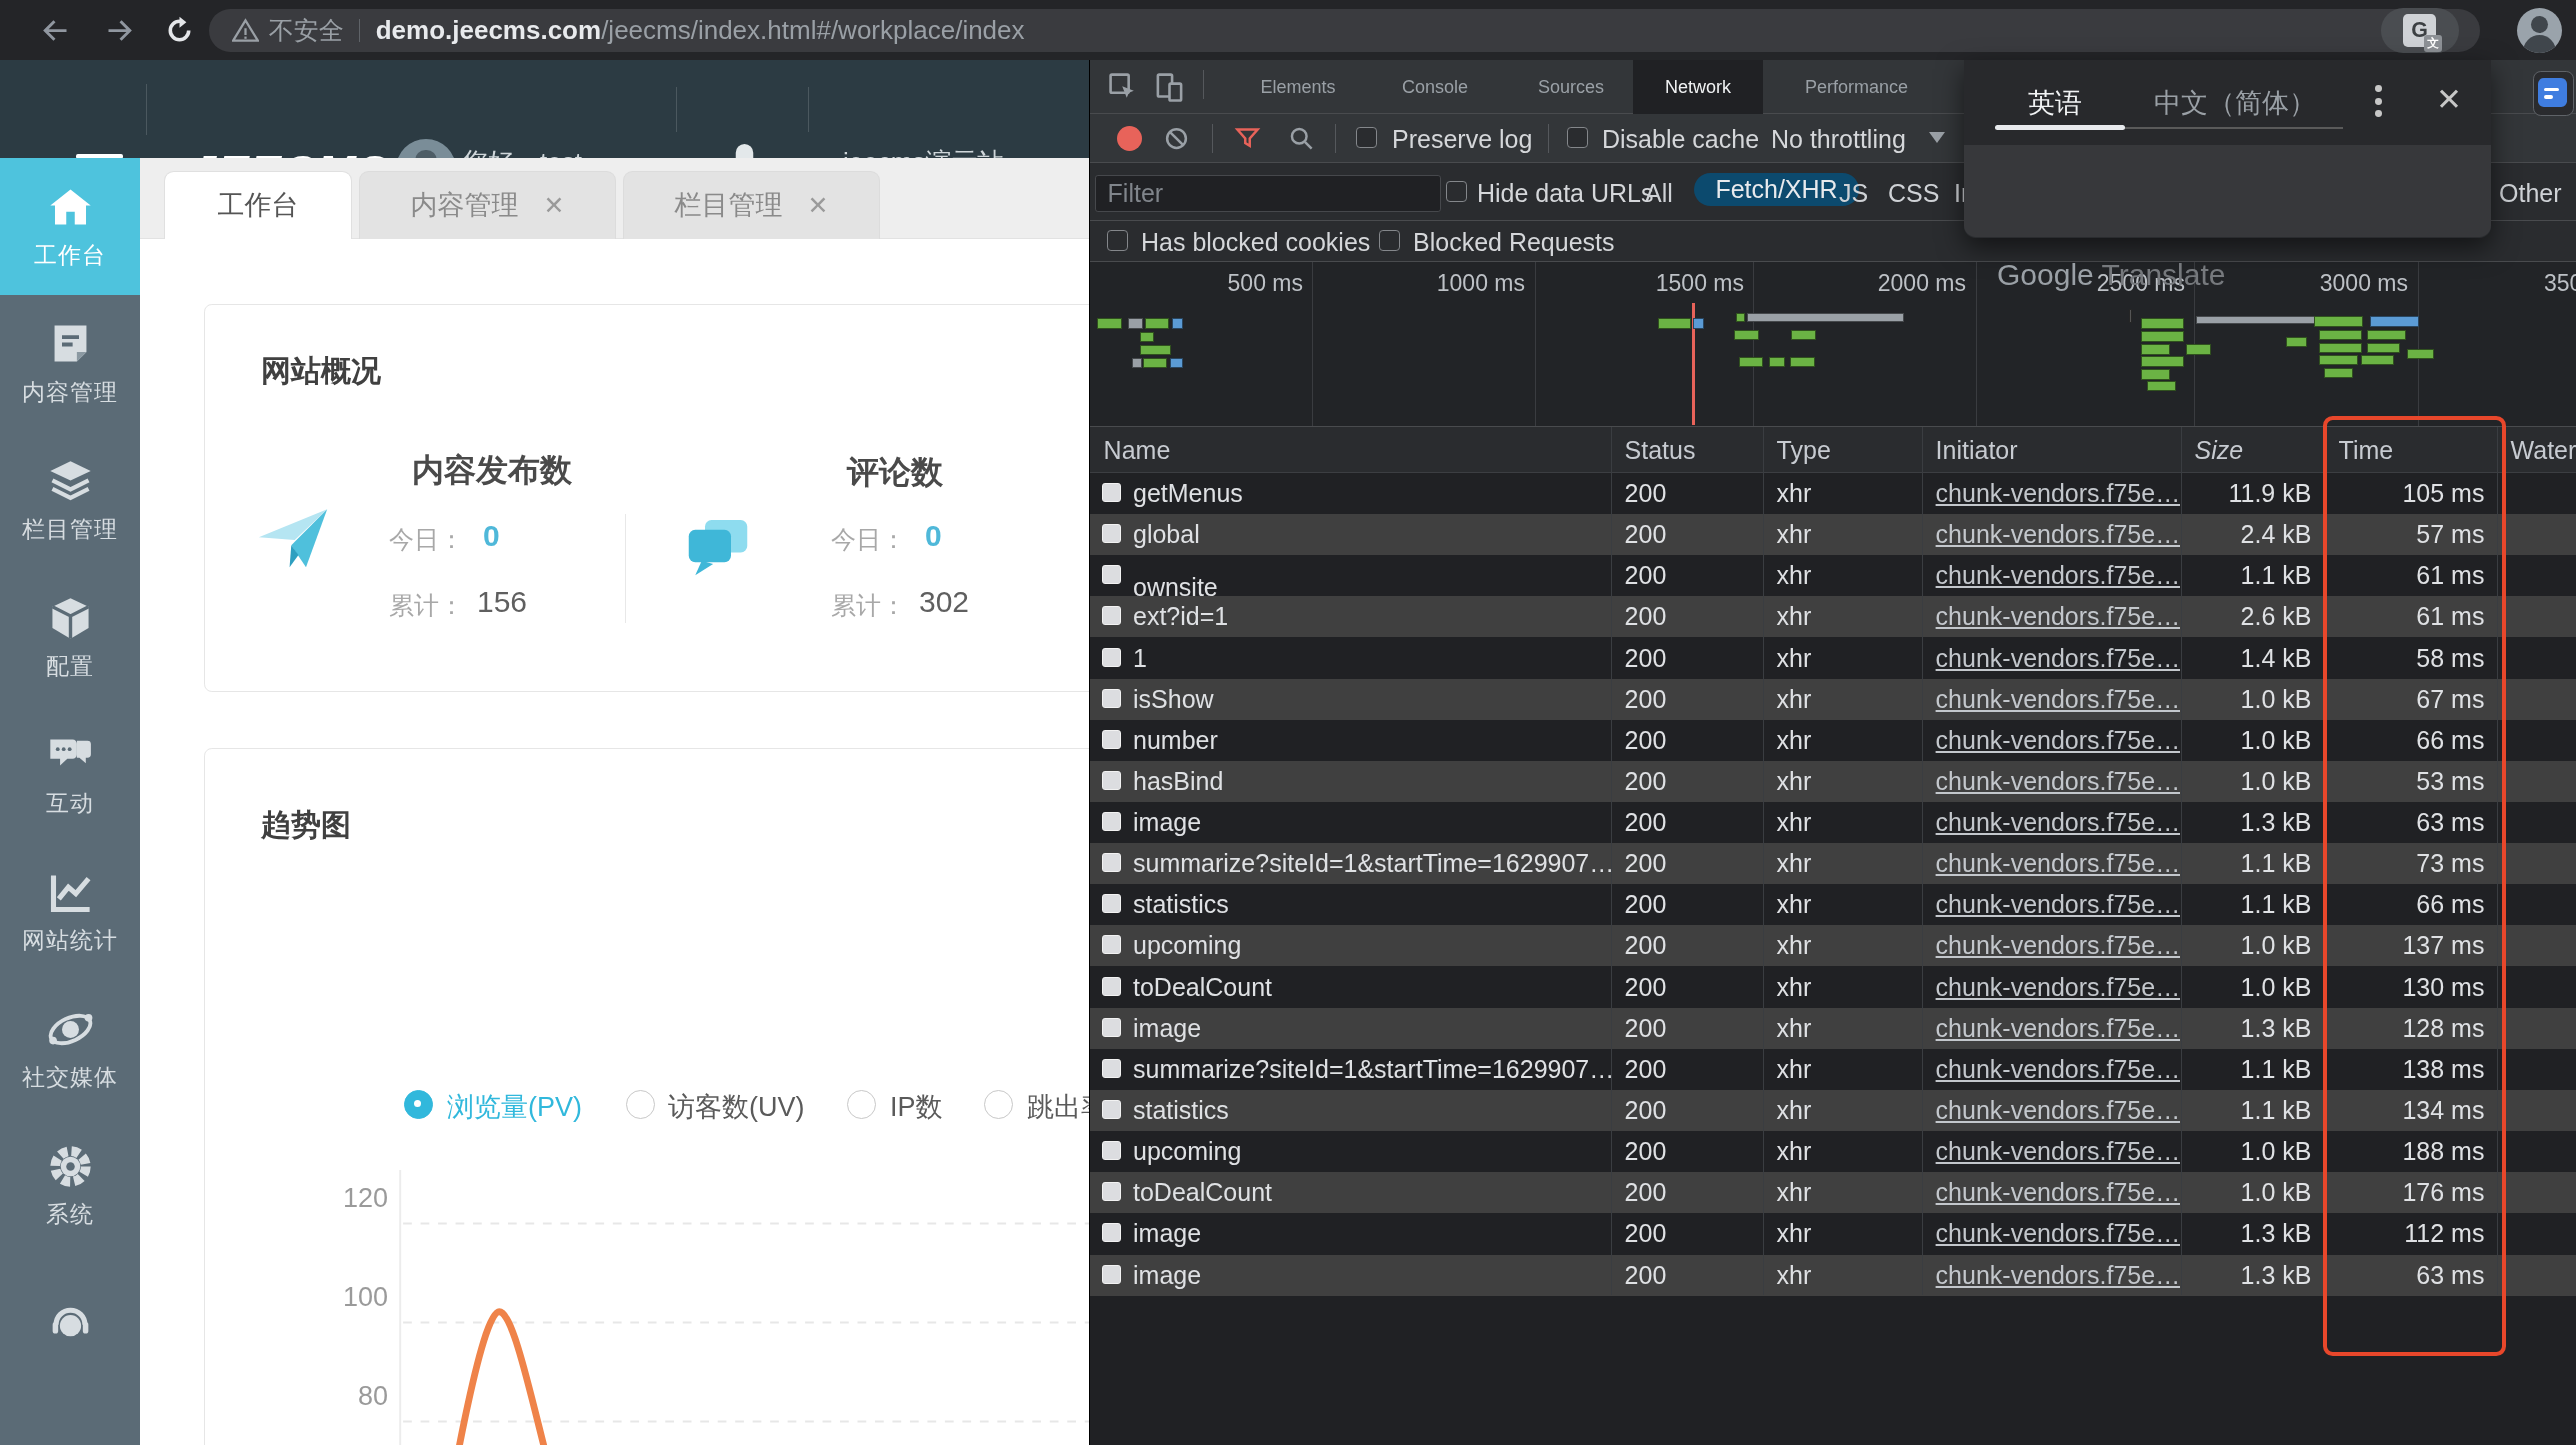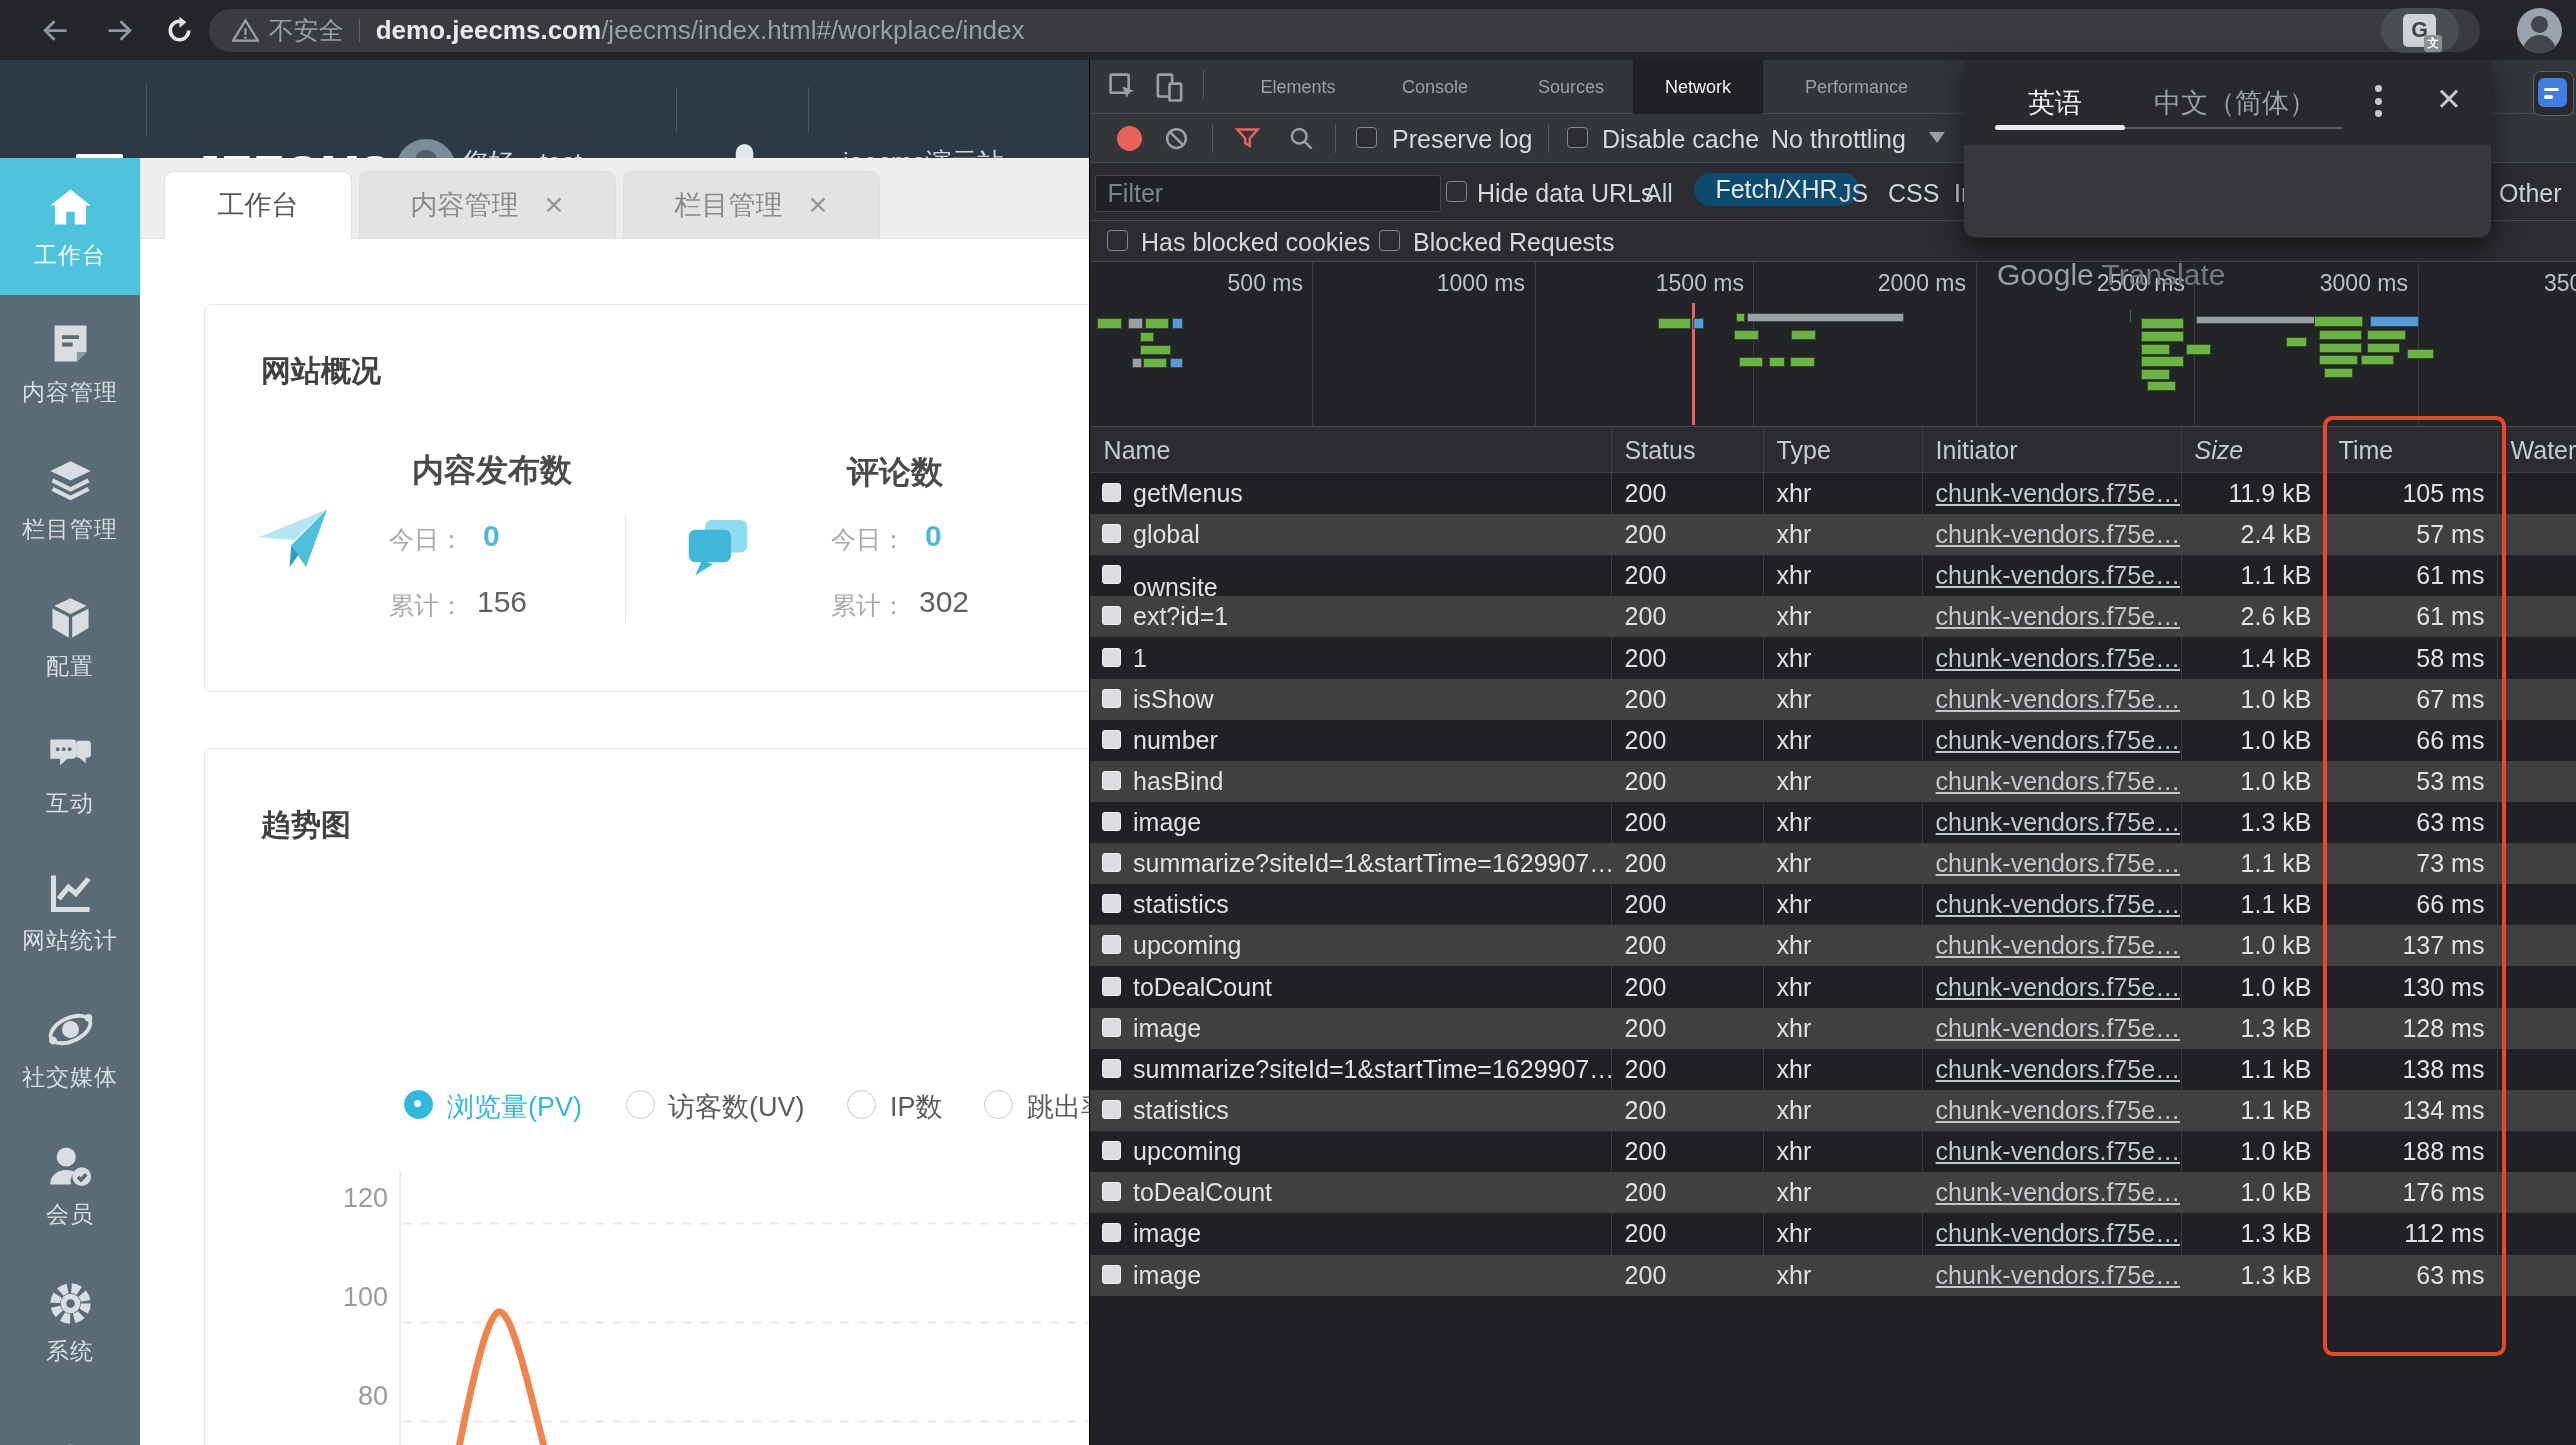--- a/index.html
+++ b/index.html
@@ -243,31 +243,20 @@
             <ellipse cx="12" cy="12" rx="10" ry="5.4" fill="none" stroke="currentColor" stroke-width="1.8" transform="rotate(-25 12 12)"></ellipse>
             <circle cx="20.5" cy="6.5" r="1.8" fill="currentColor"></circle>
             <circle cx="3.8" cy="17.2" r="1.8" fill="currentColor"></circle>
           </svg>
         </div>
         <div class="side-label">社交媒体</div>
       </div>
       <div class="side-item">
         <div class="side-icon">
           <svg viewBox="0 0 24 24">
-            <circle cx="10" cy="7.5" r="4.5" fill="currentColor"></circle>
-            <path d="M2.5 20.5c0-4.2 3.2-6.8 7.5-6.8 1.6 0 3 .4 4.2 1.1a5.2 5.2 0 0 0-1.9 5.7z" fill="currentColor"></path>
-            <circle cx="17.3" cy="16.8" r="4.4" fill="currentColor"></circle>
-            <path d="m15.5 16.9 1.4 1.4 2.5-2.7" fill="none" stroke="#5b6b76" stroke-width="1.7"></path>
-          </svg>
-        </div>
-        <div class="side-label">会员</div>
-      </div>
-      <div class="side-item">
-        <div class="side-icon">
-          <svg viewBox="0 0 24 24">
             <circle cx="12" cy="12" r="7.2" fill="none" stroke="currentColor" stroke-width="4.6" stroke-dasharray="3.8 1.9"></circle>
             <circle cx="12" cy="12" r="4.6" fill="currentColor"></circle>
             <circle cx="12" cy="12" r="2" fill="#5b6b76"></circle>
           </svg>
         </div>
         <div class="side-label">系统</div>
       </div>
       <div class="side-item">
         <div class="side-icon">
           <svg viewBox="0 0 24 24">

